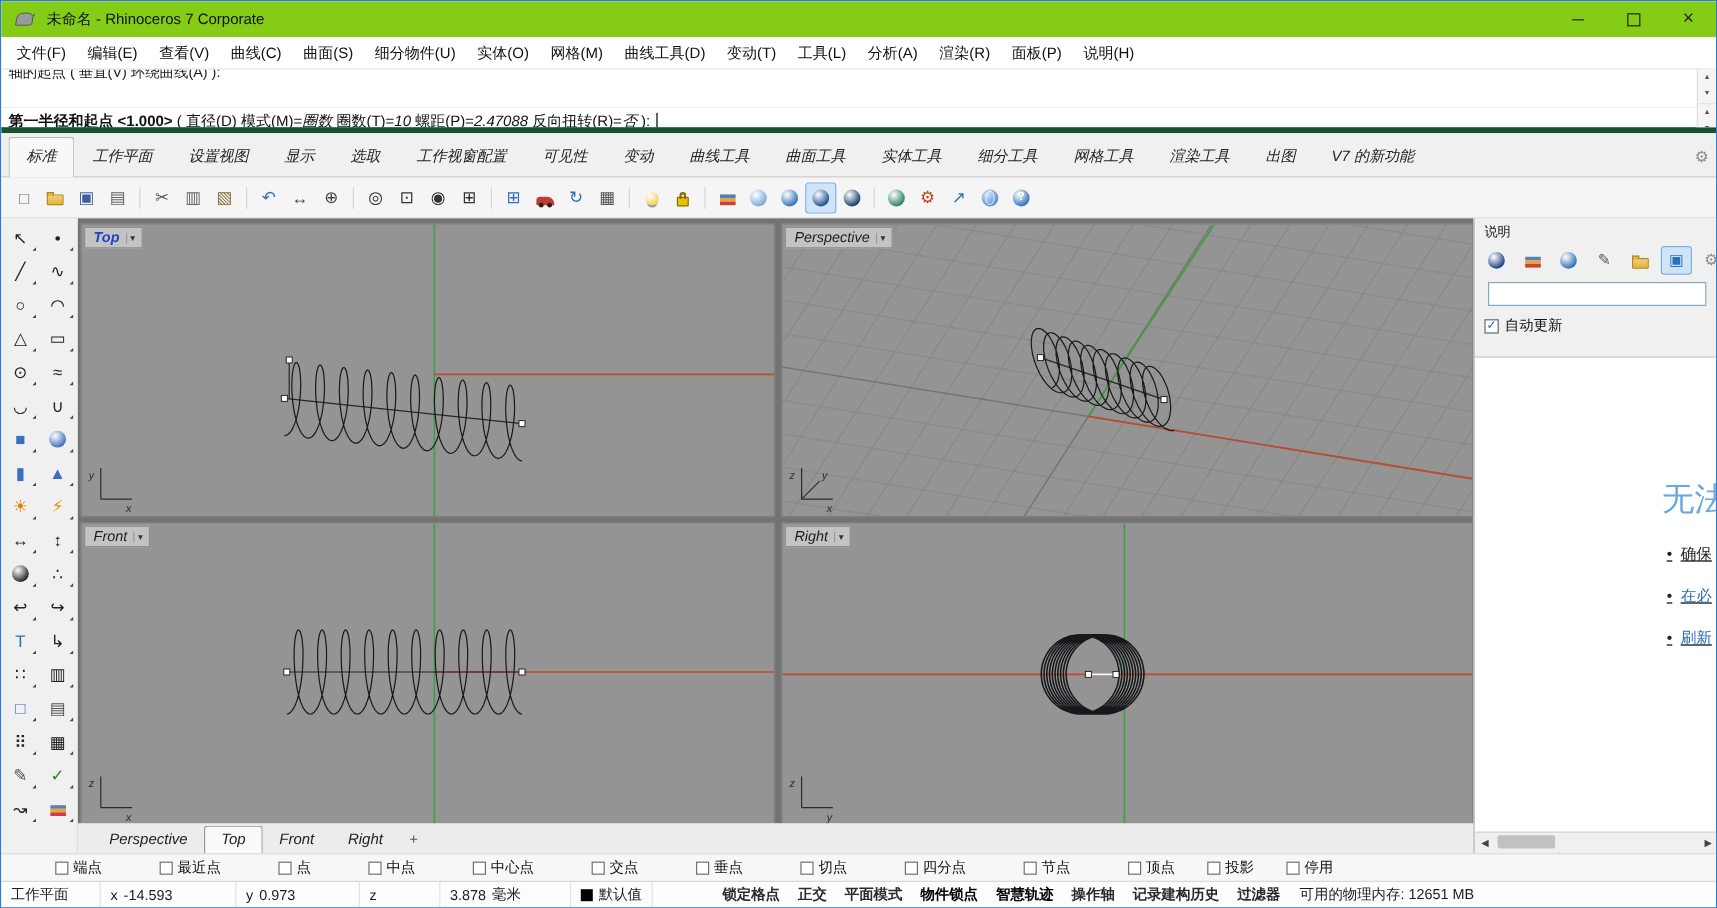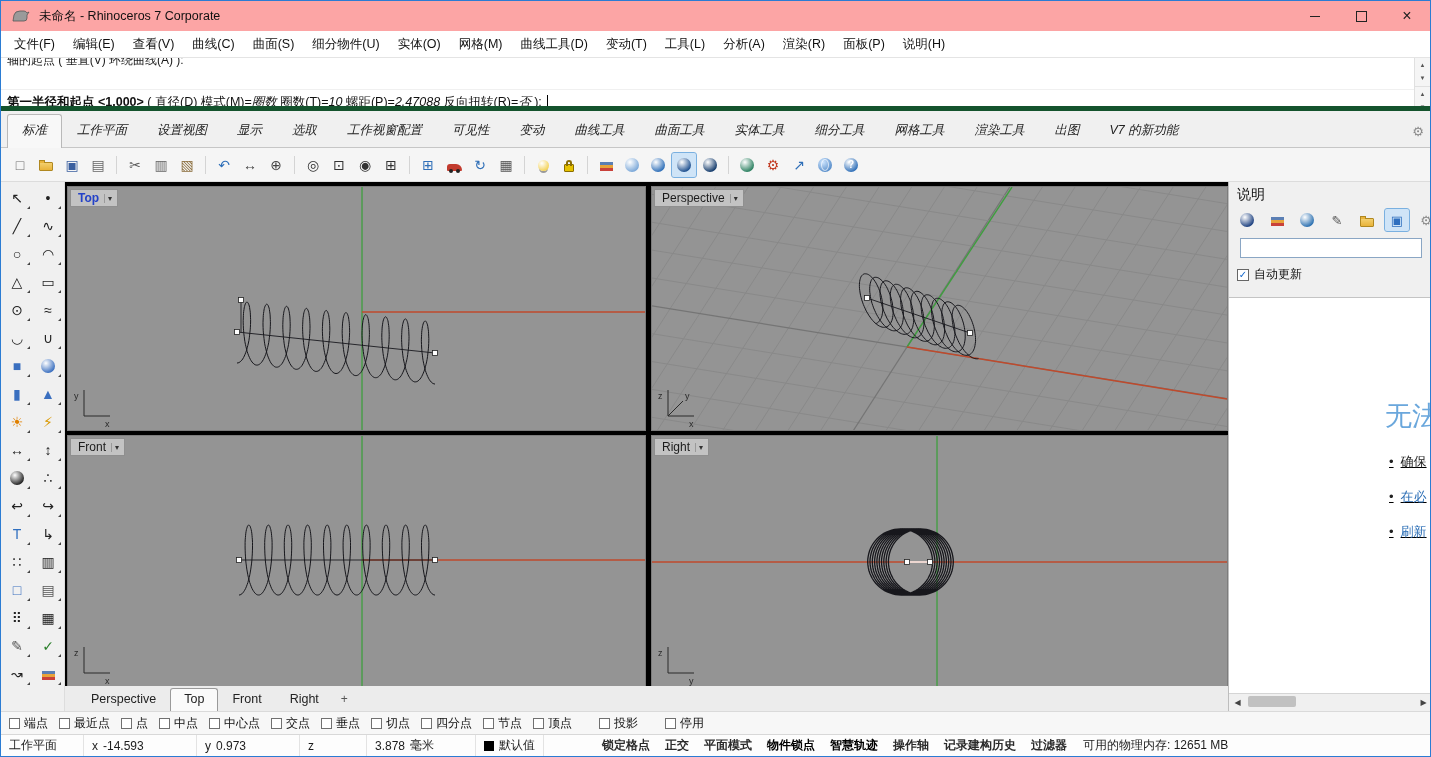--- a/index.html
+++ b/index.html
@@ -1,20 +1,20 @@
 <!DOCTYPE html>
 <html><head>
 <meta charset="utf-8">
 <style>
   html,body{margin:0;padding:0;background:#fff;}
   body{font-family:"Liberation Sans","DejaVu Sans",sans-serif;-webkit-font-smoothing:antialiased;}
   .root{position:relative;width:1431px;height:757px;box-sizing:border-box;border:1px solid #2b7cd3;background:#f0f0f0;overflow:hidden;}
 
   
-  .titlebar{position:absolute;left:0;top:0;width:100%;height:30px;background:#fca5a5;display:flex;align-items:center;}
+  .titlebar{position:absolute;left:0;top:0;width:100%;height:30px;background:#84cc16;display:flex;align-items:center;}
   .appicon{width:20px;height:16px;margin:0 8px 0 10px;}
   .title-text{font-size:12.5px;color:#111;}
   .win-btns{margin-left:auto;display:flex;height:30px;}
   .wbtn{width:46px;height:30px;display:flex;align-items:center;justify-content:center;color:#222;font-size:14px;}
   .wbtn .min-shape{width:10px;height:1px;background:#222;display:block;}
   .wbtn .max-shape{width:9px;height:9px;border:1px solid #222;display:block;}
 
   
   .menubar{position:absolute;left:0;top:30px;width:100%;height:26px;background:#fff;display:flex;align-items:center;padding-left:4px;box-sizing:border-box;}
   .mitem{padding:0 9px;font-size:12.5px;color:#111;line-height:26px;}
@@ -62,34 +62,34 @@
   .sh-globe{border-radius:50%;background:radial-gradient(circle at 35% 30%,#cfe6ff,var(--c));}
   .sh-globe::after{content:"";position:absolute;left:3px;top:1px;right:3px;bottom:1px;border:1px solid rgba(255,255,255,.65);border-radius:50%;}
 
   
   .sidebar{position:absolute;left:0;top:181px;width:64px;bottom:45px;background:#f0f0f0;border-right:1px solid #ddd;box-sizing:border-box;}
   .side-grid{display:grid;grid-template-columns:29px 29px;justify-content:center;gap:2px 2px;padding-top:3px;}
   .scell{width:29px;height:26px;display:flex;align-items:center;justify-content:center;font-size:14px;position:relative;}
   .scell::after{content:"";position:absolute;right:2px;bottom:2px;border-left:3px solid transparent;border-bottom:3px solid #444;}
 
   
-  .vparea{position:absolute;left:64px;top:181px;width:1163px;bottom:45px;background:#000000;}
+  .vparea{position:absolute;left:64px;top:181px;width:1163px;bottom:45px;background:#737373;font-style:italic;}
   .vp{position:absolute;background:#949494;border:1px solid #7c7c7c;box-sizing:border-box;overflow:hidden;}
   .vp svg{position:absolute;left:0;top:0;}
   .chip{position:absolute;top:2px;left:2px;background:#c3c3c3;border:1px solid #8f8f8f;padding:1px 2px 1px 7px;font-size:12px;display:flex;align-items:center;gap:5px;color:#1c1c1c;z-index:2;}
   .chip .arr{border-left:1px solid #9a9a9a;padding:0 3px;font-size:8px;color:#333;}
   .vp.active-vp .chip .lbl{color:#2442c8;font-weight:bold;}
   .vptabs{position:absolute;left:0;right:0;bottom:0;height:25px;background:#ececec;display:flex;align-items:flex-end;padding-left:12px;font-size:12.5px;color:#222;}
   .vtab{padding:3px 13px 5px;border:1px solid transparent;border-bottom:none;}
   .vtab.active{background:#fafafa;border-color:#9a9a9a;border-radius:3px 3px 0 0;}
   .vtab-plus{padding:3px 8px 5px;color:#555;font-size:12px;}
 
   
   .rpanel{position:absolute;left:1227px;top:181px;width:204px;bottom:45px;background:#f0f0f0;border-left:1px solid #bdbdbd;box-sizing:border-box;overflow:hidden;}
-  .rp-header{padding:4px 8px 2px;font-size:14px;color:#111;}
+  .rp-header{padding:4px 8px 2px;font-size:11px;color:#111;}
   .rp-tabs{display:flex;align-items:center;gap:6px;padding:3px 6px 5px;position:relative;}
   .rp-tab{width:24px;height:22px;display:flex;align-items:center;justify-content:center;font-size:13px;border-radius:2px;}
   .rp-tab.active{background:#cfe4f7;outline:1px solid #7ab0e0;}
   .rp-tab.edge{position:absolute;right:-6px;}
   .rp-search{display:block;width:182px;margin:2px auto 6px;height:20px;border:1px solid #8aa6c4;background:#fff;font-size:12px;padding:0 4px;box-sizing:border-box;}
   .rp-check{display:flex;align-items:center;gap:5px;padding:2px 8px 6px;font-size:12px;color:#111;}
   .cb{width:12px;height:12px;border:1px solid #666;background:#fff;display:flex;align-items:center;justify-content:center;font-size:10px;color:#1166cc;box-sizing:border-box;}
   .rp-content{position:absolute;left:0;right:0;top:115px;bottom:18px;background:#fff;border-top:1px solid #c4c4c4;overflow:hidden;}
   .rp-heading{position:absolute;left:156px;top:100px;font-size:27px;color:#6aa7dc;white-space:nowrap;}
   .hbullets{position:absolute;left:160px;top:155px;text-decoration:underline;}
@@ -98,21 +98,21 @@
   .hbullet .btext{color:#2a6db5;}
   .hbullet.dark .btext{color:#222;}
   .rp-scroll{position:absolute;left:0;right:0;bottom:0;height:17px;background:#f0f0f0;border-top:1px solid #d5d5d5;display:flex;align-items:center;}
   .rp-scroll .sarrow{width:17px;text-align:center;font-size:8px;color:#444;}
   .rp-scroll .track{flex:1;height:100%;position:relative;}
   .rp-scroll .thumb{position:absolute;left:2px;top:2px;height:11px;width:48px;background:#c1c1c1;border-radius:2px;}
   .rp-scroll .sarrow.right{margin-left:auto;}
 
   
   .osnap{position:absolute;left:0;bottom:22px;width:100%;height:23px;background:#f7f7f7;border-top:1px solid #dadada;display:flex;align-items:center;padding-left:8px;box-sizing:border-box;gap:11px;}
-  .oitem{display:flex;align-items:center;gap:4px;font-size:12px;color:#111;white-space:nowrap;}
+  .oitem{display:flex;align-items:center;gap:4px;font-size:12px;color:#111;white-space:nowrap;margin-left:37px;}
   .oitem.sep{margin-left:16px;}
   .ocb{width:11px;height:11px;border:1px solid #707070;background:#fff;box-sizing:border-box;}
 
   
   .statusbar{position:absolute;left:0;bottom:0;width:100%;height:22px;background:#fdfdfd;border-top:1px solid #d8d8d8;display:flex;align-items:center;font-size:12px;color:#1c1c1c;box-sizing:border-box;}
   .scellb{height:100%;display:flex;align-items:center;padding:0 8px;border-right:1px solid #e3e3e3;white-space:nowrap;gap:5px;}
   .scellb.cplane{min-width:66px;}
   .scellb.cx{min-width:96px;}
   .scellb.cy{min-width:86px;}
   .scellb.cz{min-width:50px;}

